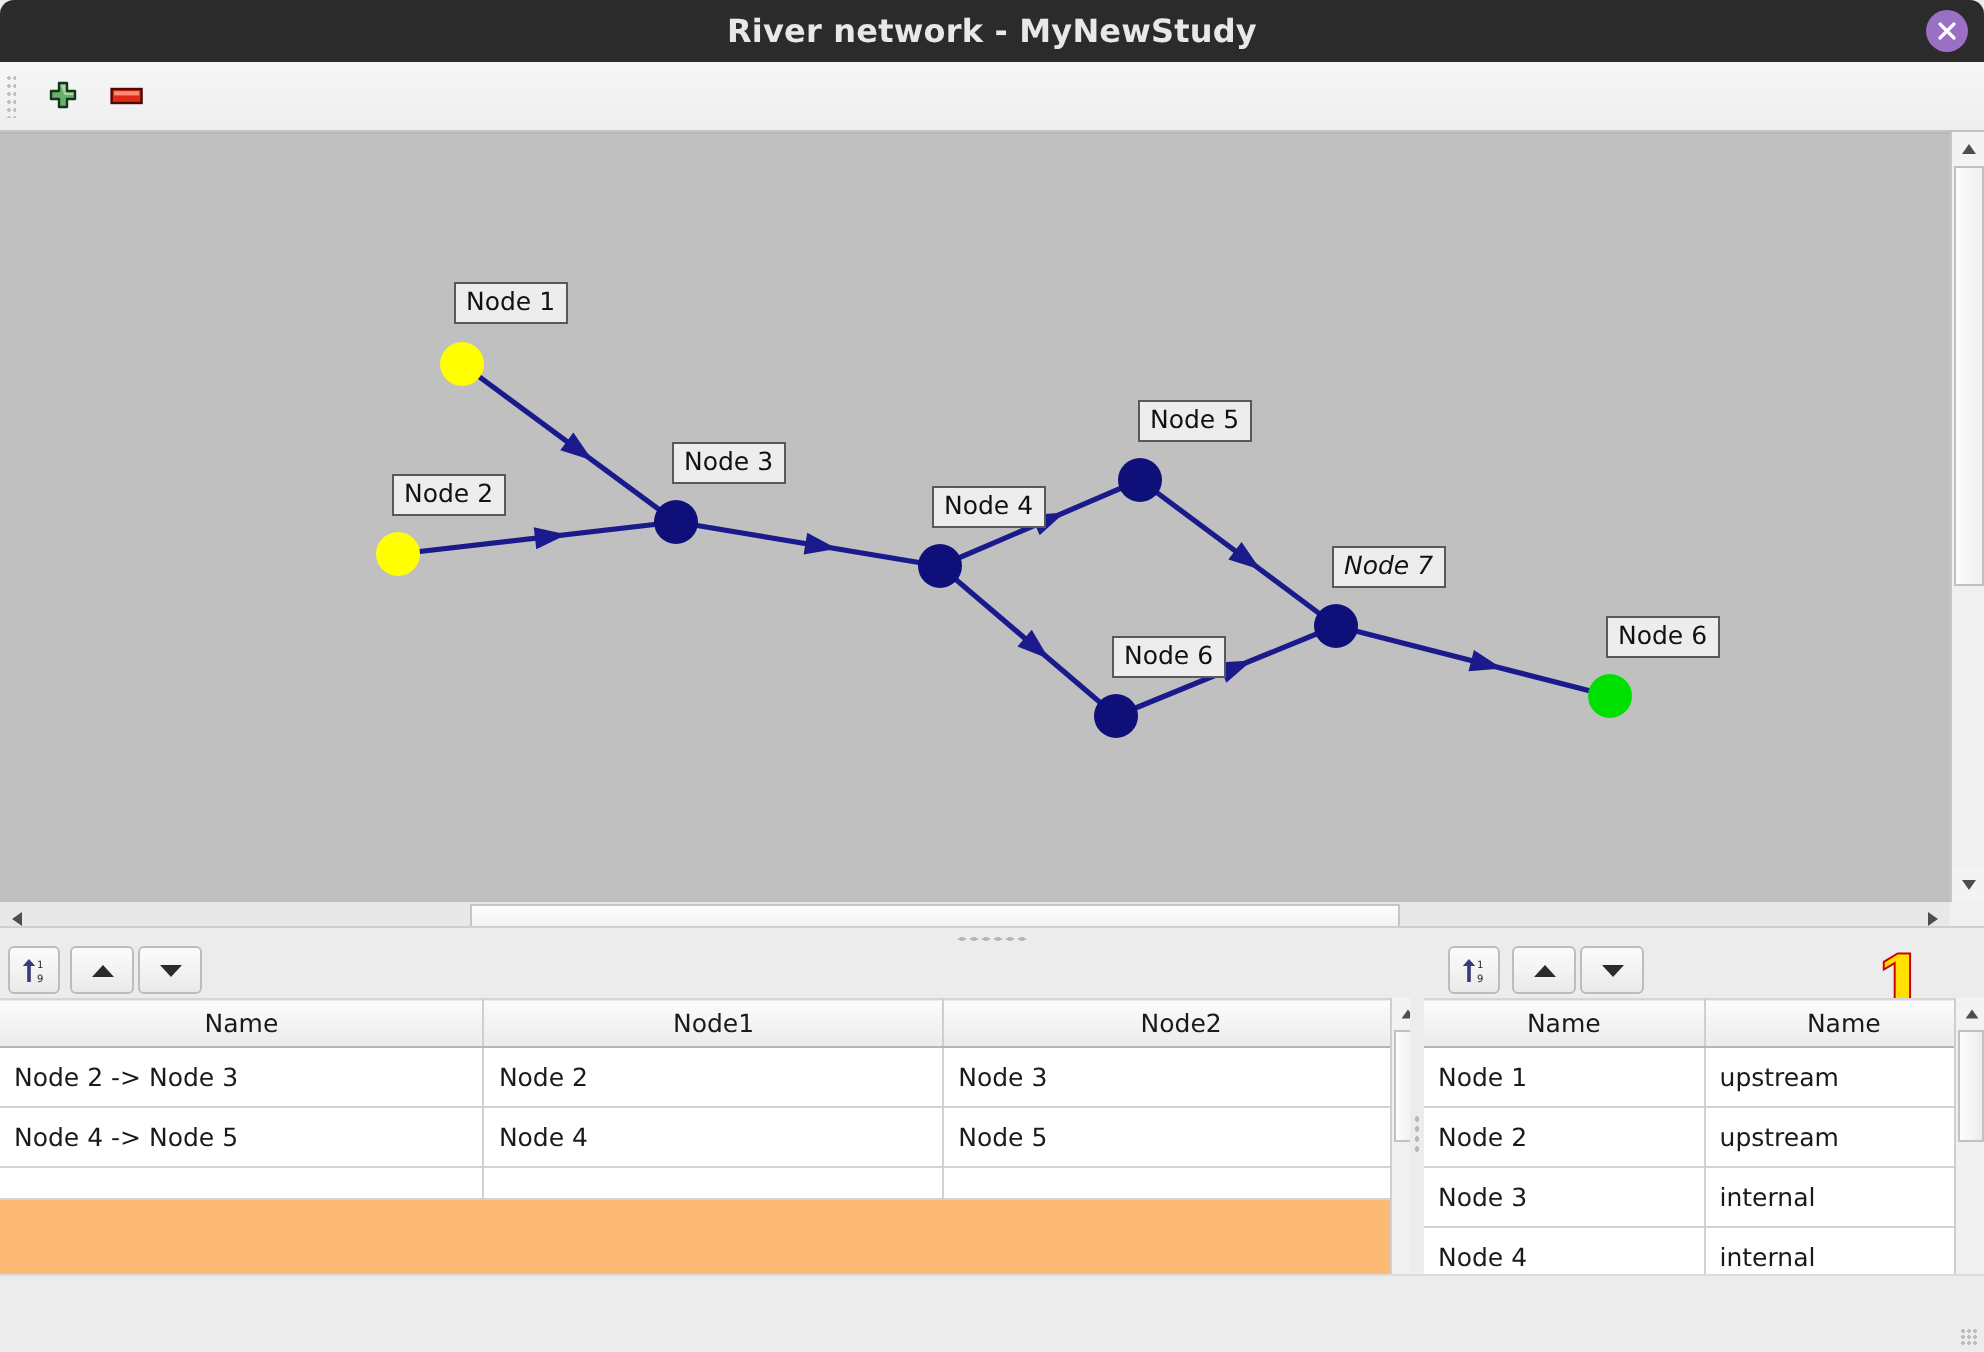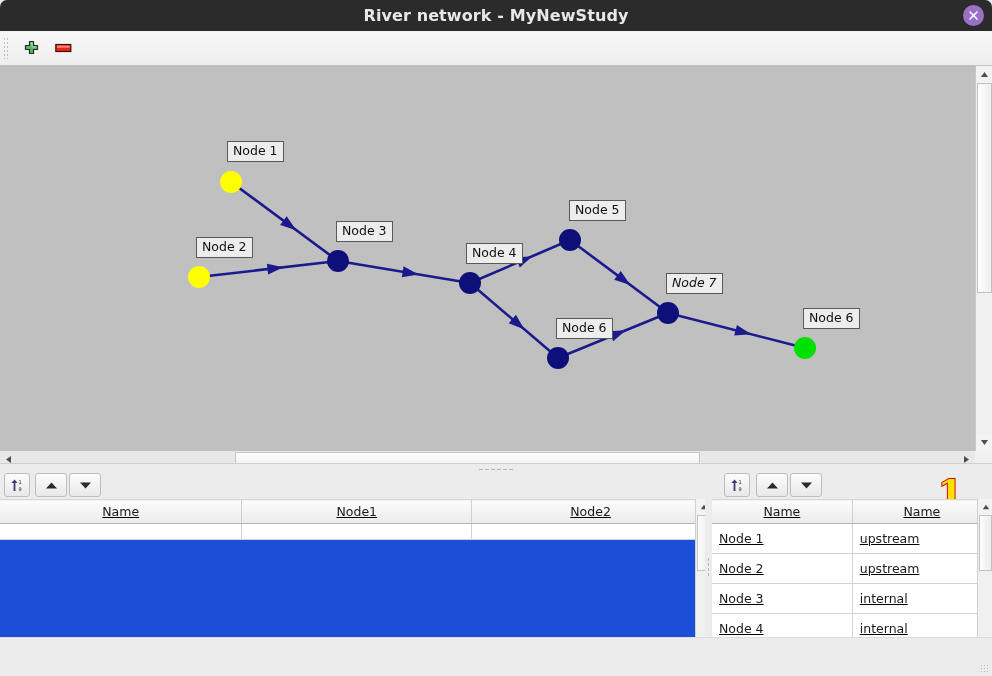--- a/index.html
+++ b/index.html
@@ -147,22 +147,21 @@
     border: 1px solid #bdbdbd; border-radius: 3px;
     display: flex; align-items: center; justify-content: center;
     cursor: pointer;
   }
   .pt-btn.b1 { left: 4px; }
   .pt-btn.b2 { left: 35px; width: 32px; }
   .pt-btn.b3 { left: 69px; width: 32px; }
 
   .table-wrap {
     position: relative; height: 164px; overflow: hidden;
-    background: #1d4ed8;
-    text-decoration: underline;
+    background: #fdba74;
   }
   table.grid {
     border-collapse: collapse; table-layout: fixed;
     font-size: 12.5px; color: #1a1a1a; width: 100%;
   }
   table.grid th {
     height: 24px;
     background: linear-gradient(to bottom, #fcfcfc 0%, #ebebeb 100%);
     border-right: 1px solid #cfcfcf;
     border-bottom: 1px solid #b5b5b5;
@@ -350,20 +349,30 @@
           <col style="width:233px">
         </colgroup>
       <thead>
           <tr>
             <th>Name</th>
             <th>Node1</th>
             <th>Node2</th>
           </tr>
         </thead>
       <tbody>
+          <tr>
+            <td>Node 2 -&gt; Node 3</td>
+            <td>Node 2</td>
+            <td>Node 3</td>
+          </tr>
+          <tr>
+            <td>Node 4 -&gt; Node 5</td>
+            <td>Node 4</td>
+            <td>Node 5</td>
+          </tr>
           <tr class="blank">
             <td></td>
             <td></td>
             <td></td>
           </tr>
         </tbody>
     </table>
     <div class="tbl-vscroll">
       <div class="tsb-arrow top">
         <svg width="8" height="6" viewBox="0 0 8 6">

